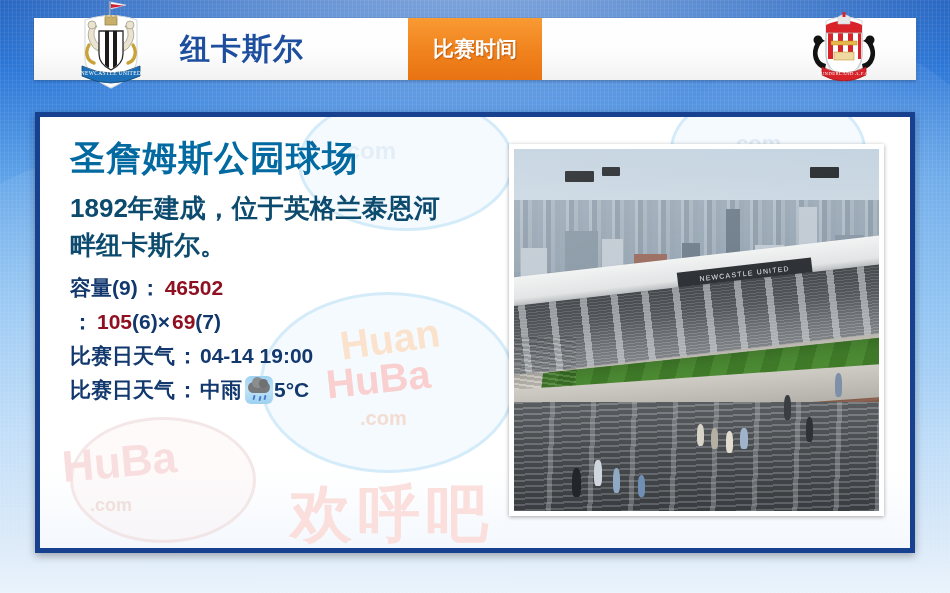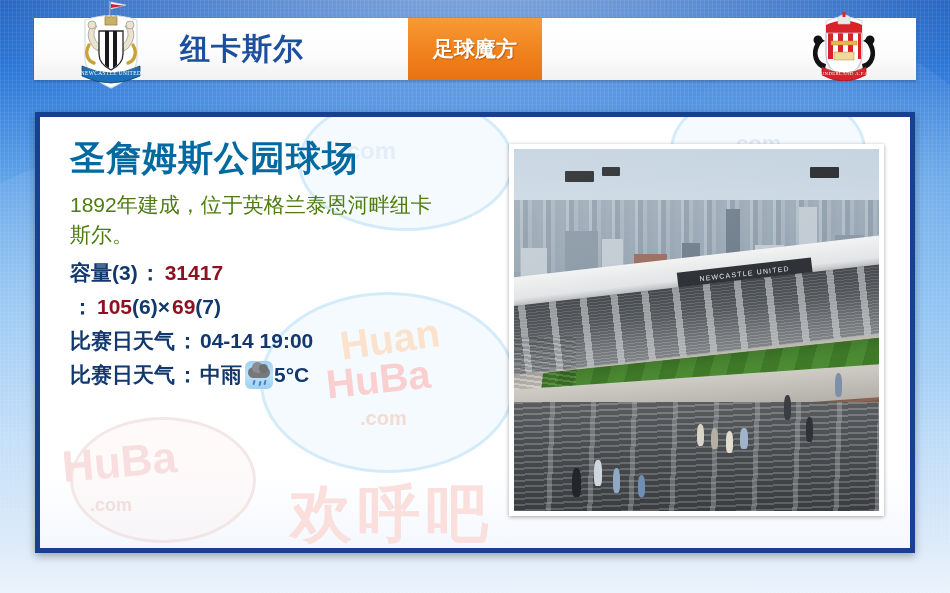--- a/index.html
+++ b/index.html
@@ -136,23 +136,23 @@
   .stadium-title {
     font-size: 35px;
     font-weight: bold;
     color: #0369a1;
     letter-spacing: 1px;
     line-height: 1.1;
     margin: 0 0 12px 0;
     white-space: nowrap;
   }
   .stadium-desc {
-    font-size: 21px;
-    font-weight: normal;
-    color: #4d7c0f;
+    font-size: 26px;
+    font-weight: bold;
+    color: #0c4a6e;
     line-height: 1.45;
     margin: 0 0 6px 0;
     width: 370px;
   }
   .stat-row {
     font-size: 21px;
     font-weight: bold;
     color: #12386d;
     line-height: 1.62;
     white-space: nowrap;
@@ -425,21 +425,21 @@
           <rect x="37" y="17" width="12" height="8" fill="#c9b06a" stroke="#8e7a3e" stroke-width="0.7"></rect>
           <rect x="37" y="15" width="2.6" height="3" fill="#c9b06a"></rect>
           <rect x="41.7" y="15" width="2.6" height="3" fill="#c9b06a"></rect>
           <rect x="46.4" y="15" width="2.6" height="3" fill="#c9b06a"></rect>
         </svg>
       </div>
       <div class="team-name home">纽卡斯尔</div>
     </div>
 
     <div class="center-logo">
-      <span class="center-logo-text">足球魔方</span>
+      <span class="center-logo-text">比赛时间</span>
     </div>
 
     <div class="header-side right">
       <div class="crest crest-away">
         <svg viewBox="0 0 92 76" width="92" height="76">
 
           <path d="M28 10 Q46 2 64 10 L64 44 Q64 60 46 70 Q28 60 28 44 Z" fill="#ffffff" stroke="#d8dde2" stroke-width="1.2"></path>
 
           <path d="M28 14 Q46 5 64 14 L64 22 L28 22 Z" fill="#d8232a"></path>
           <path d="M40 6 Q46 1 52 6 L52 13 L40 13 Z" fill="#e8e8e8" stroke="#c9cdd1" stroke-width="0.6"></path>
@@ -483,23 +483,23 @@
     <div class="wm wm-cloud" style="left:630px; top:-30px; width:190px; height:120px;"></div>
     <div class="wm wm-text" style="left:690px; top:14px; font-size:22px; color:#dfeaf4;">.com</div>
 
     <div class="info">
 
       <h1 class="stadium-title">圣詹姆斯公园球场</h1>
 
       <p class="stadium-desc">1892年建成，位于英格兰泰恩河畔纽卡斯尔。</p>
 
       <div class="stat-row">
-        <span>容量(3)</span>
+        <span>容量(9)</span>
         <span class="stat-sep">：</span>
-        <span class="stat-val">31417</span>
+        <span class="stat-val">46502</span>
       </div>
 
       <div class="stat-row">
         <span class="stat-sep">：</span>
         <span class="stat-val">105</span>
         <span class="stat-paren">(6)</span>
         <span class="stat-paren">×</span>
         <span class="stat-val">69</span>
         <span class="stat-paren">(7)</span>
       </div>

